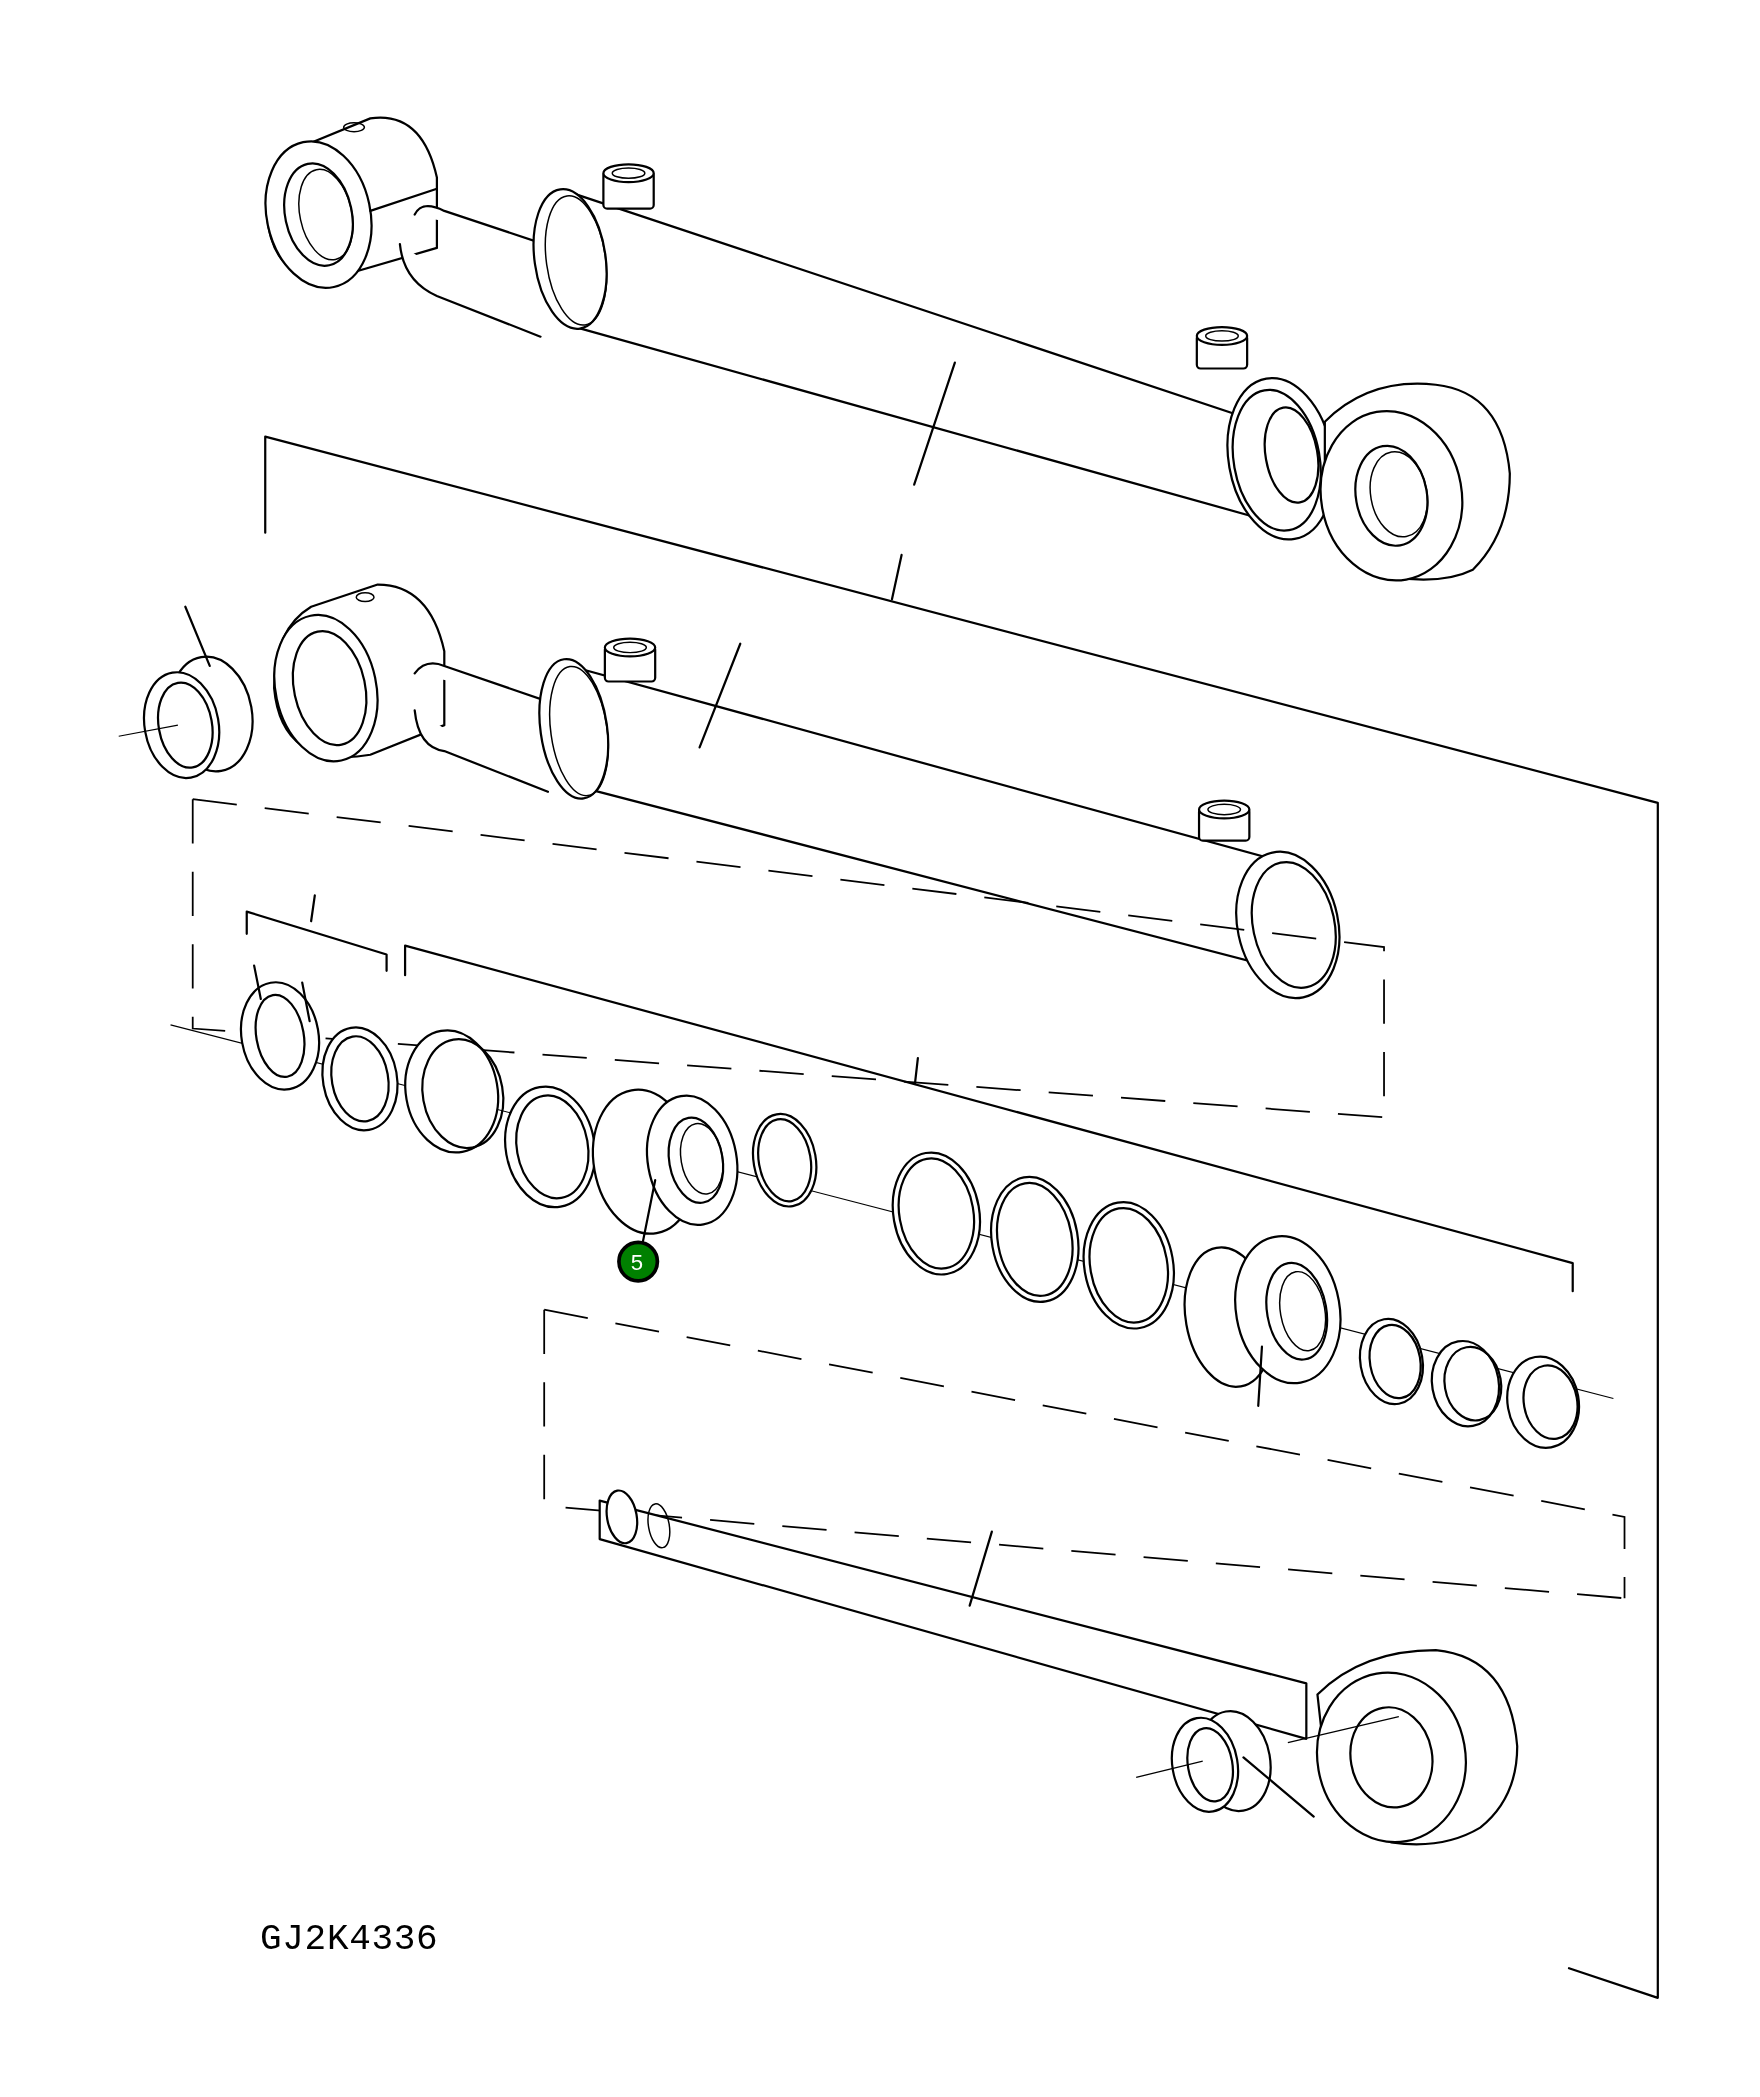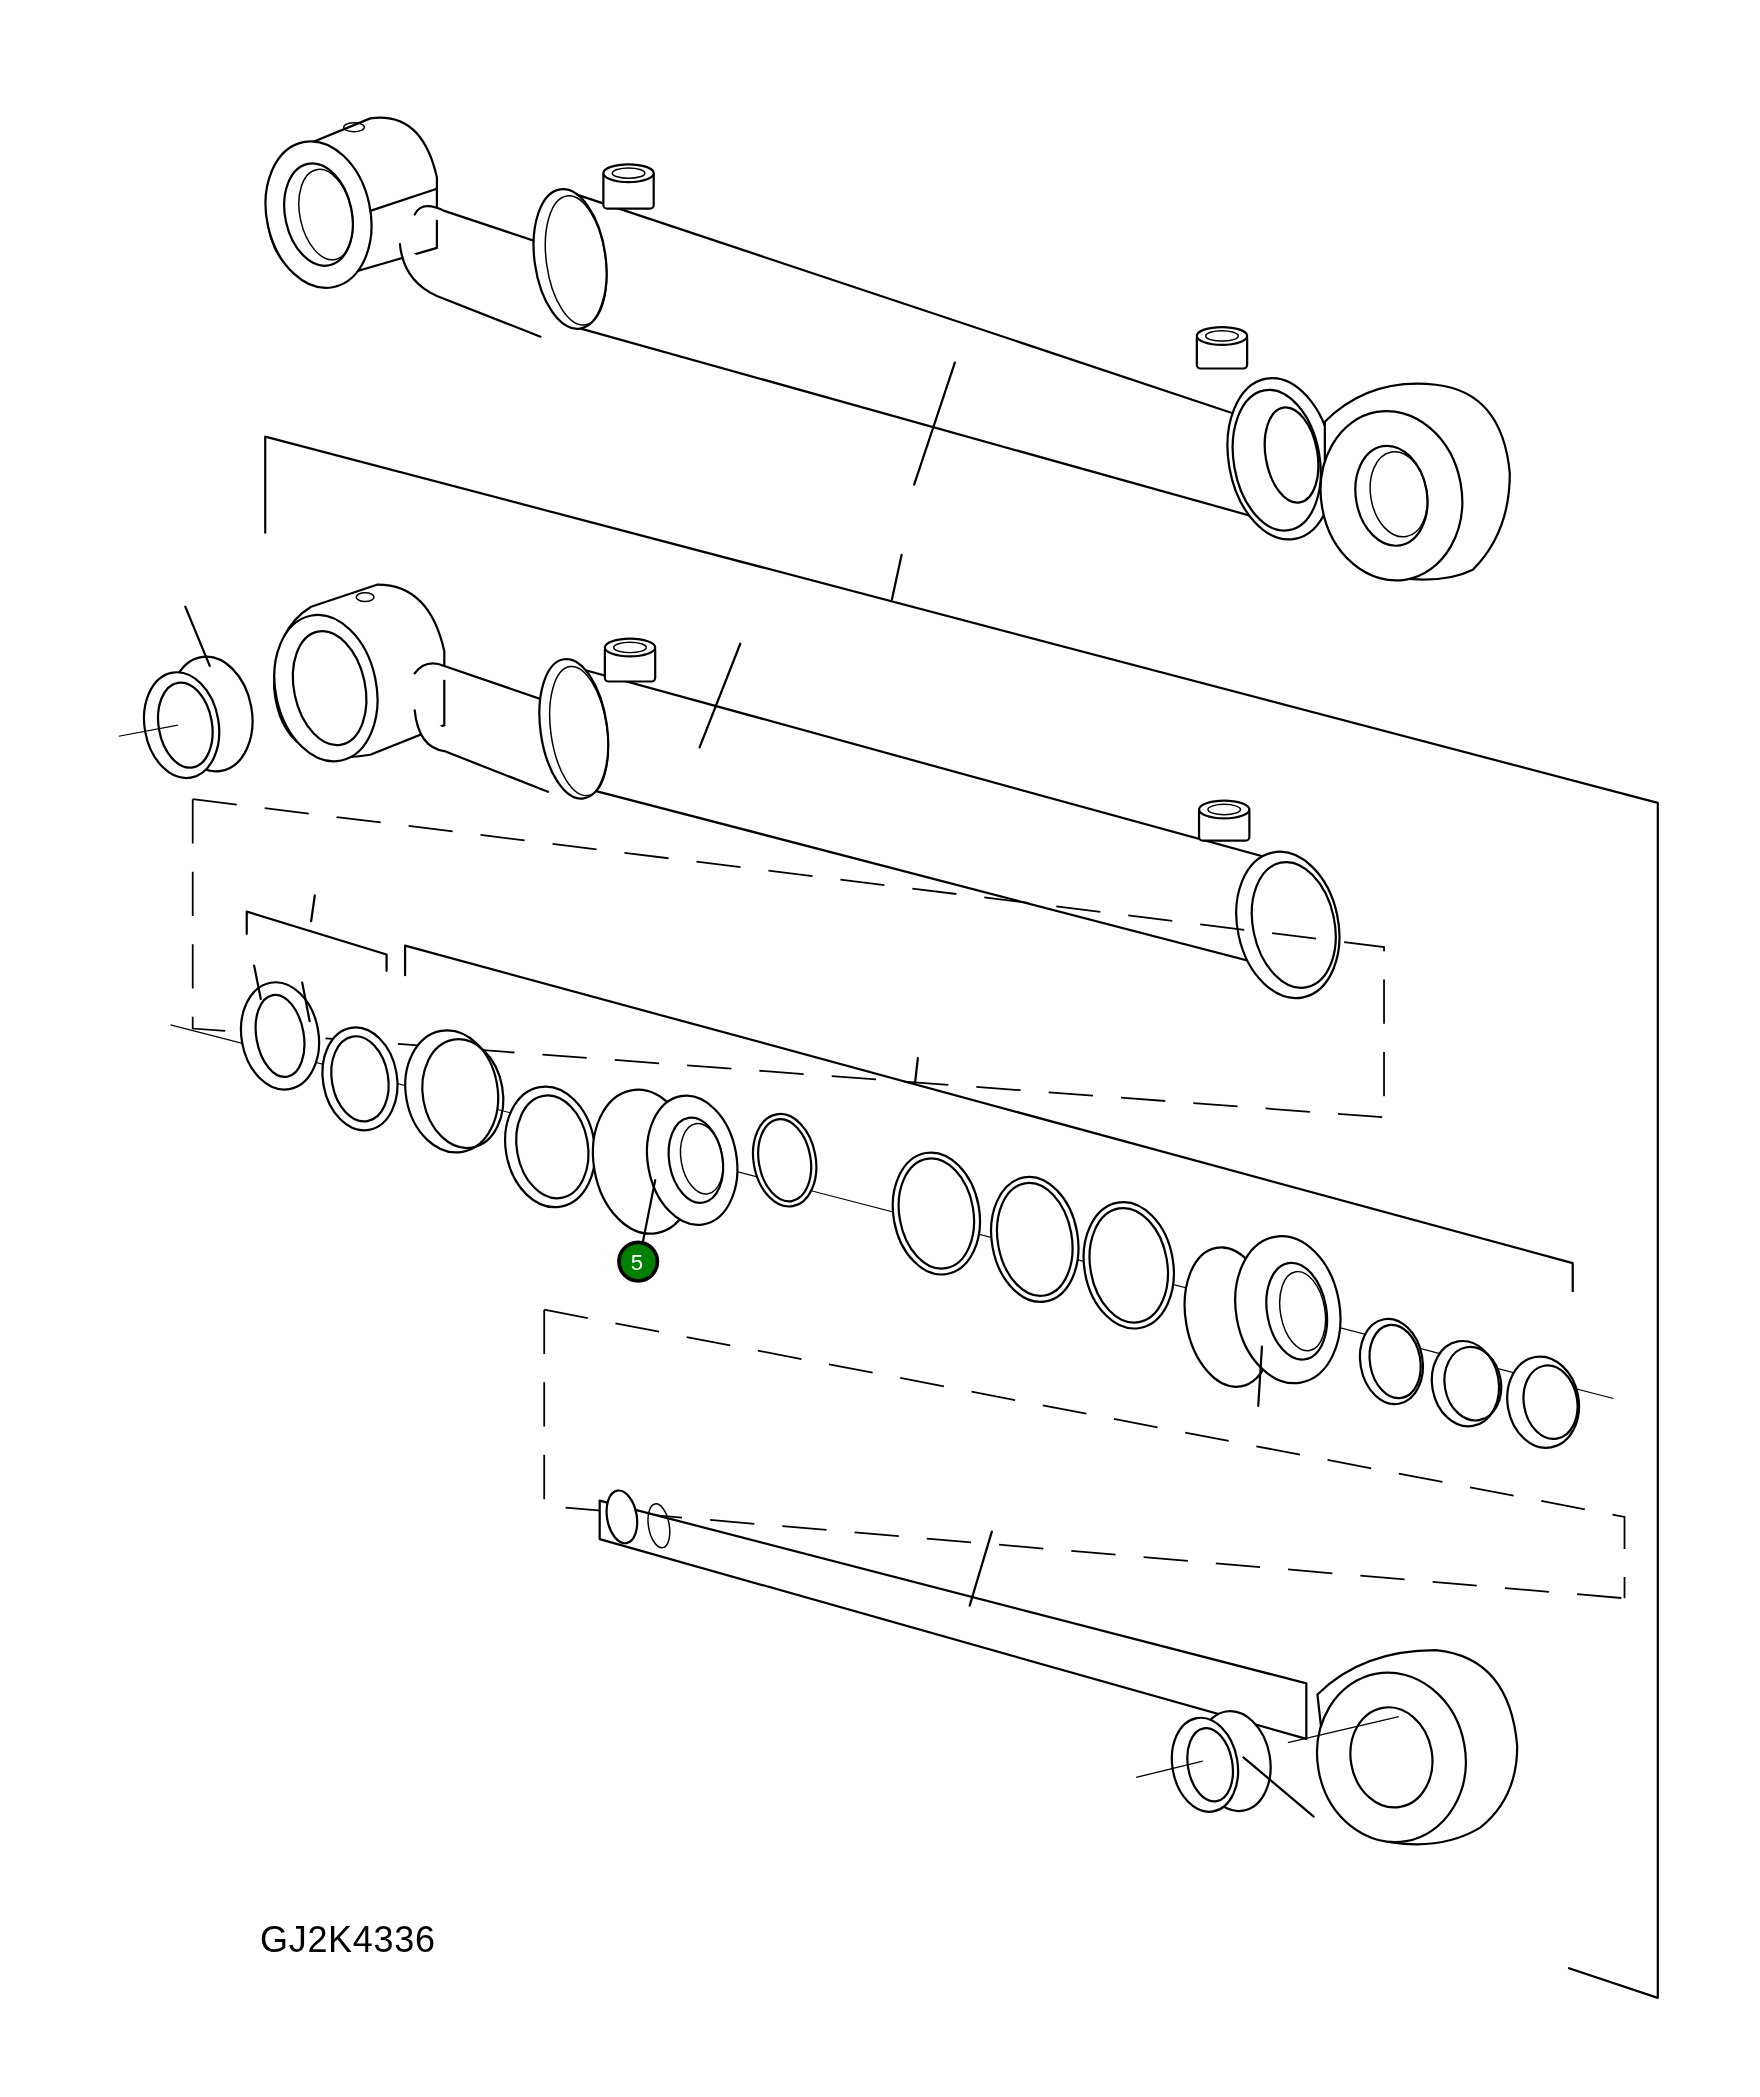--- a/index.html
+++ b/index.html
@@ -5,21 +5,21 @@
   html, body { margin: 0; padding: 0; background: #ffffff; }
   body { width: 1761px; height: 2097px; position: relative; overflow: hidden; }
   #diagram { position: absolute; left: 0; top: 0; width: 1761px; height: 2097px; }
   .ln { fill: none; stroke: #000; stroke-width: 3; stroke-linecap: round; stroke-linejoin: round; }
   .thin { fill: none; stroke: #000; stroke-width: 2; }
   .dash { fill: none; stroke: #000; stroke-width: 2.4; stroke-dasharray: 60 38; }
   .center { fill: none; stroke: #000; stroke-width: 1.6; }
   .part-fill { fill: #ffffff; }
   .callout-circle { fill: #008000; stroke: #000; stroke-width: 5; }
   .callout-text { font-family: "Liberation Sans", sans-serif; font-size: 30px; fill: #ffffff; }
-  .drawing-code { position: absolute; left: 260px; top: 1919px; font-family: Liberation Sans, sans-serif; font-size: 36px; color: #000; letter-spacing: 0.7px; text-align: right; }
+  .drawing-code { position: absolute; left: 260px; top: 1919px; font-family: Liberation Mono, monospace; font-size: 36px; color: #000; letter-spacing: 0.7px; text-align: right; }
 </style>
 </head>
 <body>
 
 <svg id="diagram" viewBox="0 0 2379 2834" xmlns="http://www.w3.org/2000/svg">
 
   <g>
 
     <g>
       <path class="ln part-fill" d="M415 195 L500 160 Q570 150 590 240 L590 335 L470 370 Q370 395 360 290 Q360 210 415 195 Z"></path>

